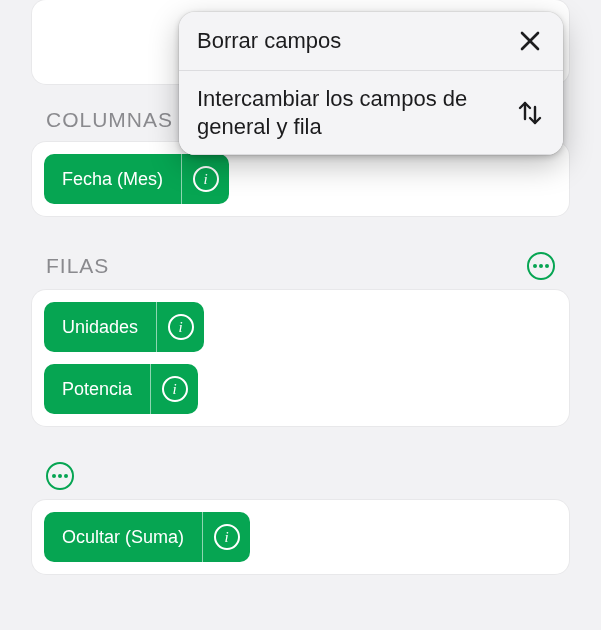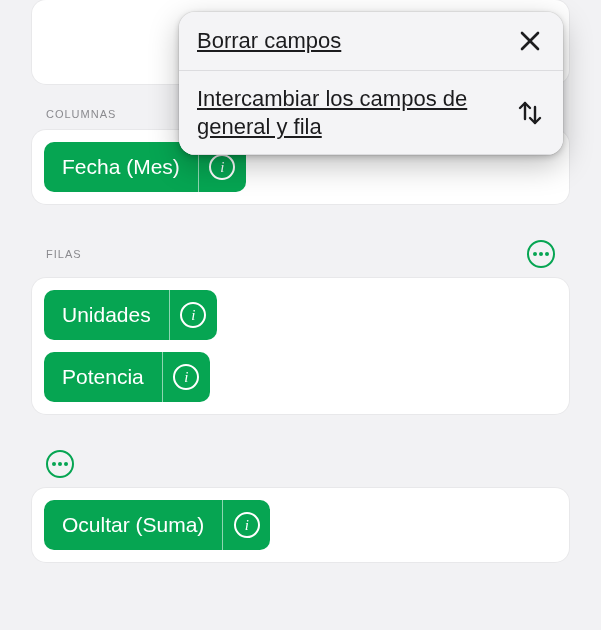--- a/index.html
+++ b/index.html
@@ -28,21 +28,21 @@
     .section {
       margin: 0 8px 36px 8px;
     }
     .section-header {
       display: flex;
       align-items: center;
       justify-content: space-between;
       padding: 0 14px 10px 14px;
     }
     .section-title {
-      font-size: 11px;
+      font-size: 21px;
       font-weight: 400;
       letter-spacing: 1px;
       color: #8a8a8e;
       text-transform: uppercase;
     }
     .more-btn {
       width: 28px;
       height: 28px;
       border-radius: 50%;
       border: 2.5px solid #06a552;
@@ -71,21 +71,21 @@
       align-items: stretch;
       background: #06a552;
       border-radius: 10px;
       overflow: hidden;
       height: 50px;
     }
     .chip-label {
       display: flex;
       align-items: center;
       padding: 0 18px;
-      font-size: 21px;
+      font-size: 18px;
       font-weight: 400;
       color: #ffffff;
       white-space: nowrap;
     }
     .chip-info {
       display: flex;
       align-items: center;
       justify-content: center;
       width: 48px;
       border-left: 1px solid rgba(255,255,255,0.55);
@@ -121,21 +121,20 @@
       overflow: hidden;
     }
     .popover-item {
       display: flex;
       align-items: center;
       justify-content: space-between;
       padding: 14px 18px;
       gap: 18px;
       cursor: pointer;
       background: #f4f4f6;
-      text-decoration: underline;
     }
     .popover-sep {
       height: 1px;
       background: #dcdcdf;
       margin: 0;
     }
     .popover-item .label {
       font-size: 22px;
       line-height: 1.25;
       color: #1c1c1e;

